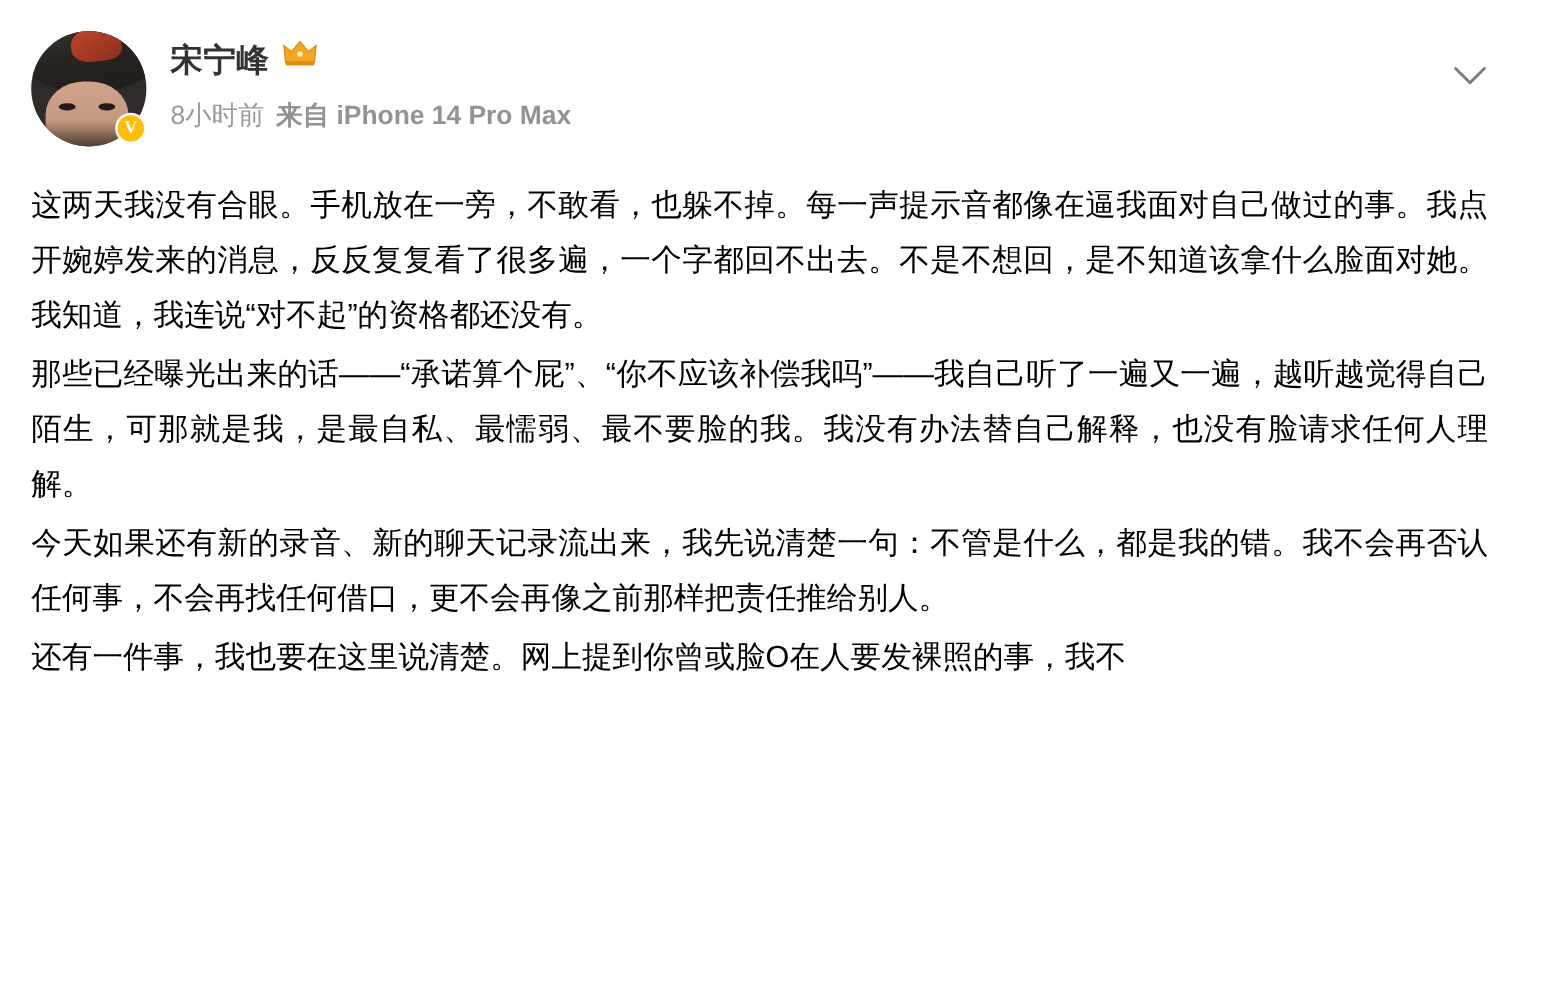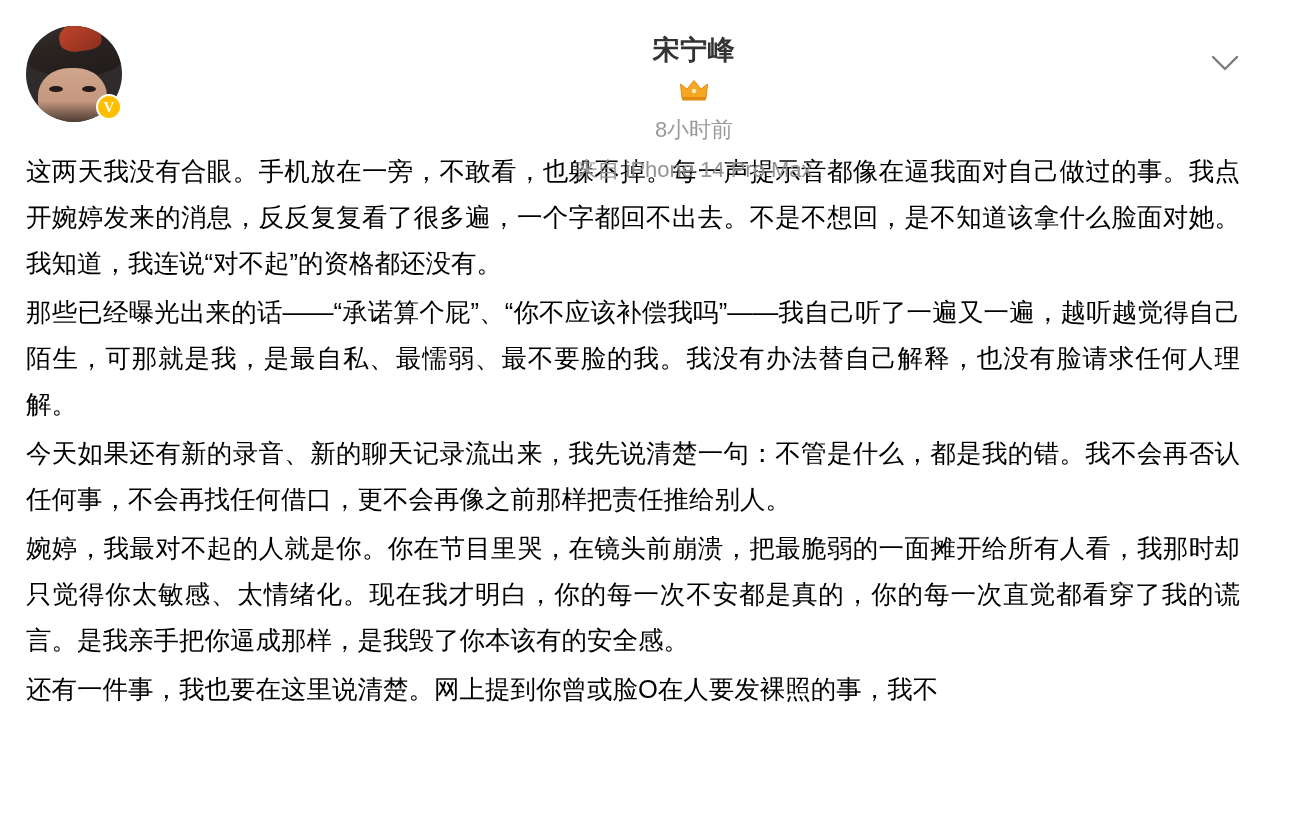--- a/index.html
+++ b/index.html
@@ -104,49 +104,47 @@
     font-weight: bold;
     font-family: "Liberation Serif", serif;
   }
   .head-text {
     padding-top: 6px;
     flex: 1 1 auto;
     min-width: 0;
   }
   .name-row {
     display: flex;
-    align-items: center;
+    align-items: flex-start;
     gap: 10px;
-    flex-direction: column;
   }
   .user-name {
     font-size: 27px;
     color: #333333;
     font-weight: 600;
     letter-spacing: 0.5px;
   }
   .crown-icon {
     width: 30px;
     height: 24px;
     position: relative;
     display: inline-block;
   }
   .crown-icon svg { display: block; }
   .meta-row {
     margin-top: 13px;
     font-size: 22px;
     color: #939393;
     display: flex;
-    align-items: center;
+    align-items: flex-end;
     gap: 10px;
     white-space: nowrap;
-    flex-direction: column;
   }
   .meta-time { color: #9a9a9a; }
-  .meta-source { color: #939393; }
+  .meta-source { color: #939393; font-weight: bold; }
   .chevron-btn {
     position: absolute;
     right: 0px;
     top: 16px;
     width: 42px;
     height: 42px;
     cursor: pointer;
   }
   .chevron-btn svg { display: block; }
   .post-body {
@@ -208,17 +206,16 @@
         <path d="M9 15 L21 27 L33 15" fill="none" stroke="#7c7c7c" stroke-width="2.4" stroke-linecap="round" stroke-linejoin="round"></path>
       </svg>
     </div>
 
   </div>
 
   <div class="post-body">
     <p class="para">这两天我没有合眼。手机放在一旁，不敢看，也躲不掉。每一声提示音都像在逼我面对自己做过的事。我点开婉婷发来的消息，反反复复看了很多遍，一个字都回不出去。不是不想回，是不知道该拿什么脸面对她。我知道，我连说“对不起”的资格都还没有。</p>
     <p class="para">那些已经曝光出来的话——“承诺算个屁”、“你不应该补偿我吗”——我自己听了一遍又一遍，越听越觉得自己陌生，可那就是我，是最自私、最懦弱、最不要脸的我。我没有办法替自己解释，也没有脸请求任何人理解。</p>
     <p class="para">今天如果还有新的录音、新的聊天记录流出来，我先说清楚一句：不管是什么，都是我的错。我不会再否认任何事，不会再找任何借口，更不会再像之前那样把责任推给别人。</p>
-    <p class="para">婉婷，我最对不起的人就是你。你在节目里哭，在镜头前崩溃，把最脆弱的一面摊开给所有人看，我那时却只觉得你太敏感、太情绪化。现在我才明白，你的每一次不安都是真的，你的每一次直觉都看穿了我的谎言。是我亲手把你逼成那样，是我毁了你本该有的安全感。</p>
     <p class="para last">还有一件事，我也要在这里说清楚。网上提到你曾或脸O在人要发裸照的事，我不</p>
   </div>
 
 </div>
 
 </body></html>

